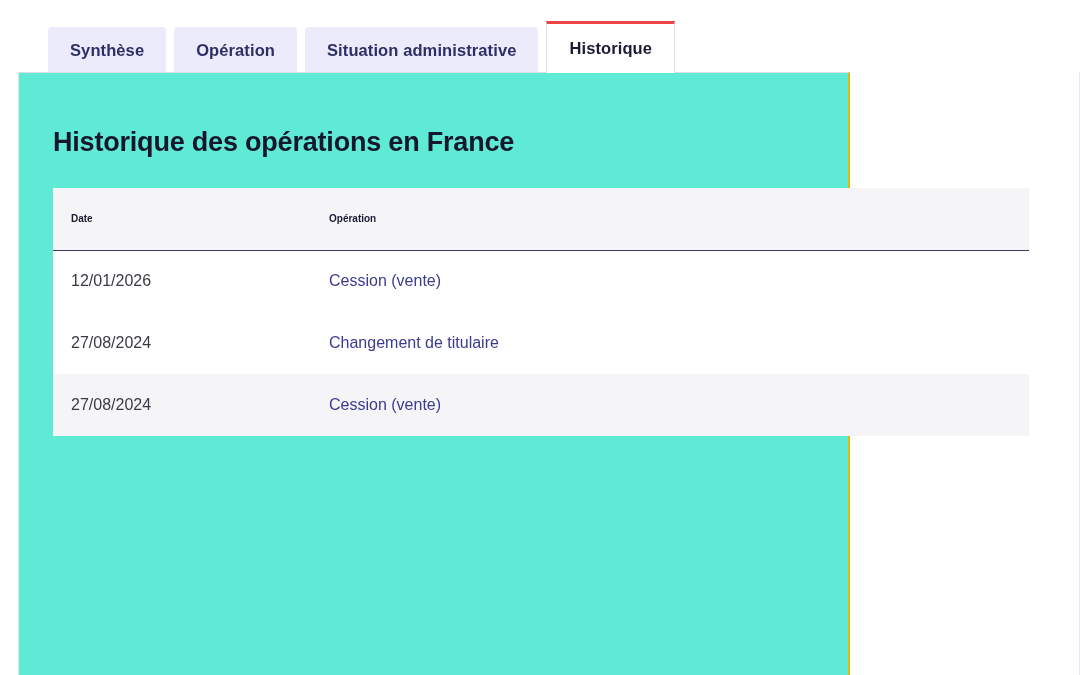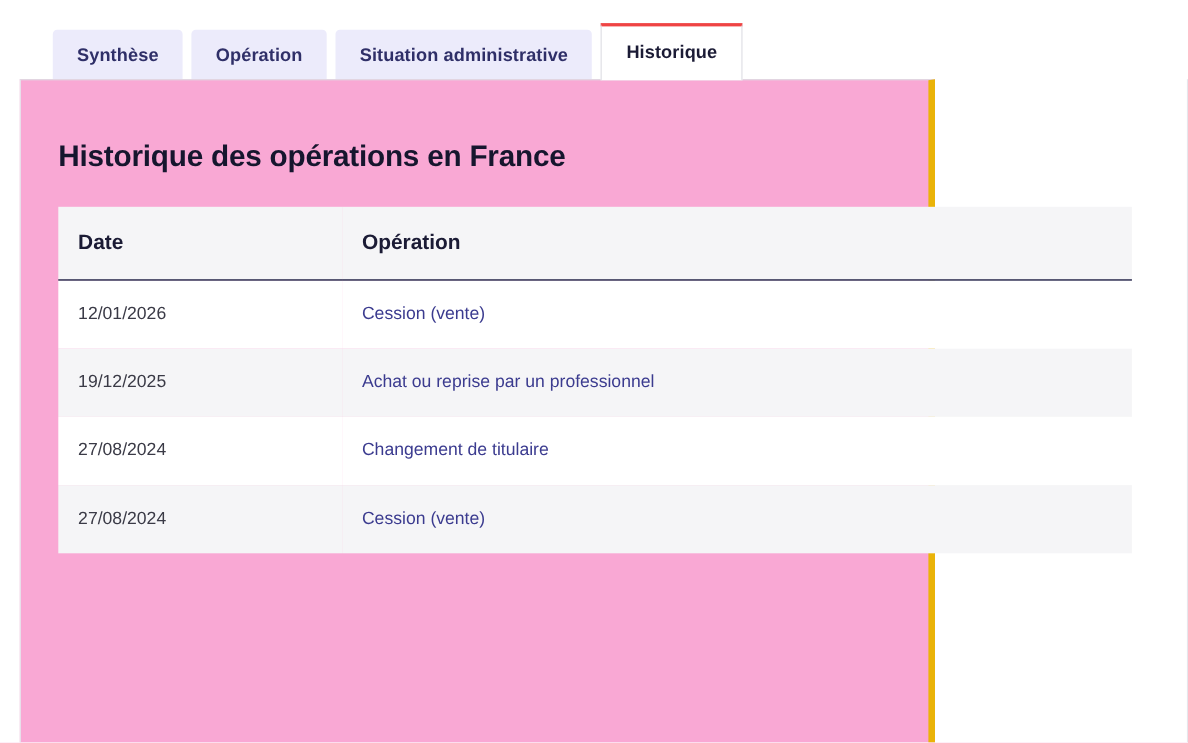--- a/index.html
+++ b/index.html
@@ -65,24 +65,24 @@
     z-index: 3;
   }
 
   
   .panel {
     position: absolute;
     left: 18px;
     top: 72px;
     width: 832px;
     height: 603px;
-    background: #f9a8d4;
+    background: #5eead4;
     border-top: 1px solid #dddde3;
     border-left: 1px solid #e6e6ec;
-    border-right: 6px solid #eab308;
+    border-right: 2px solid #eab308;
     z-index: 1;
   }
 
   .panel-title {
     margin: 0;
     padding: 54px 0 0 34px;
     font-size: 27px;
     font-weight: 700;
     letter-spacing: -0.2px;
     color: #16162e;
@@ -96,21 +96,21 @@
 
   table.hist {
     border-collapse: collapse;
     width: 976px;
     table-layout: fixed;
   }
 
   table.hist thead th {
     background: #f5f5f7;
     text-align: left;
-    font-size: 19px;
+    font-size: 10px;
     font-weight: 700;
     color: #1b1b35;
     padding: 22px 0 22px 18px;
     border-bottom: 1px solid #3a3a5c;
     height: 62px;
     vertical-align: middle;
   }
 
   table.hist thead th.col-date { width: 258px; }
   table.hist thead th.col-op   { width: 718px; }
@@ -161,24 +161,20 @@
           <tr>
             <th class="col-date">Date</th>
             <th class="col-op">Opération</th>
           </tr>
         </thead>
         <tbody>
           <tr class="odd">
             <td class="date">12/01/2026</td>
             <td class="op">Cession (vente)</td>
           </tr>
-          <tr class="even">
-            <td class="date">19/12/2025</td>
-            <td class="op">Achat ou reprise par un professionnel</td>
-          </tr>
           <tr class="odd">
             <td class="date">27/08/2024</td>
             <td class="op">Changement de titulaire</td>
           </tr>
           <tr class="even">
             <td class="date">27/08/2024</td>
             <td class="op">Cession (vente)</td>
           </tr>
         </tbody>
       </table>

